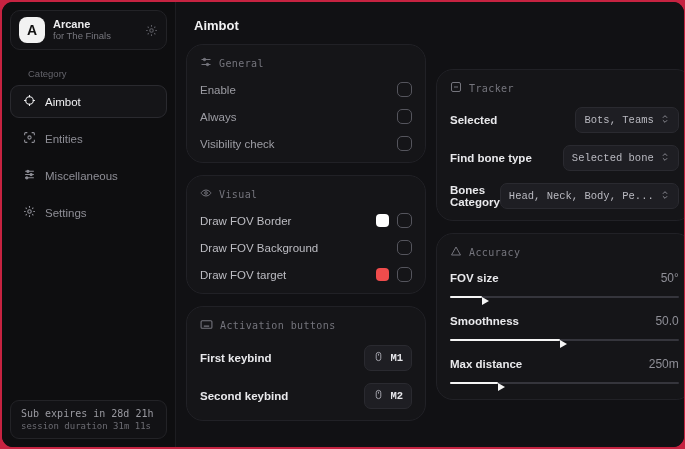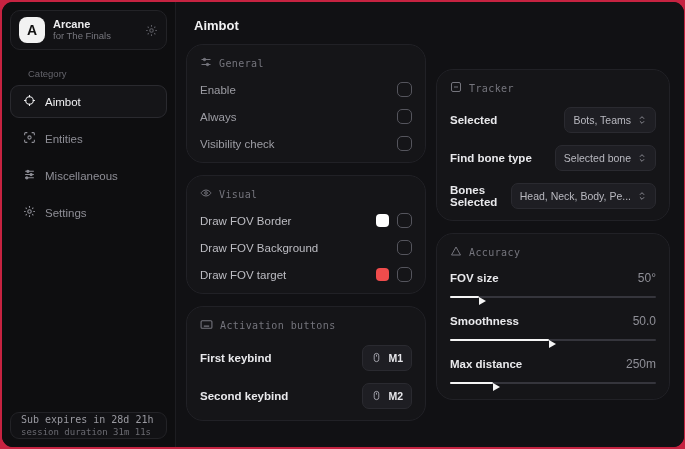--- a/index.html
+++ b/index.html
@@ -24,21 +24,21 @@
   .cat-label { color:#64646b; font-size:9.5px; margin:10px 26px 4px; }
 
   .nav { display:flex; flex-direction:column; }
   .nav-item { display:flex; align-items:center; gap:9px; color:#8e8e96; font-size:11.5px;
     padding:8px 12px; margin:2px 8px; border:1px solid transparent; border-radius:9px; cursor:pointer; }
   .nav-item.active { color:#f0f0f2; background:#151518; border-color:#2a2a2f; }
   .nav-item svg { flex:none; }
 
   .sidebar-spacer { flex:1; }
   .footer-card { margin:8px; border:1px solid #232327; border-radius:9px; background:#121215;
-    padding:1px 10px; font-family:"DejaVu Sans Mono", monospace; }
+    padding:7px 10px; font-family:"DejaVu Sans Mono", monospace; }
   .footer-line1 { color:#9a9aa1; font-size:10px; }
   .footer-line2 { color:#6c6c73; font-size:9px; margin-top:2px; }
 
   
   .main { flex:1; display:flex; flex-direction:column; background:#111114; }
   .main-header { padding:16px 18px 11px; }
   .main-title { color:#f2f2f4; font-size:13px; font-weight:bold; }
   .content { display:flex; gap:10px; padding:0 14px 14px 10px; align-items:flex-start; }
   .col-left { width:240px; min-width:240px; display:flex; flex-direction:column; gap:12px; }
   .col-right { flex:1; display:flex; flex-direction:column; gap:12px;margin-top:25px; }
@@ -52,21 +52,21 @@
   .row-label { font-size:11.5px; color:#9d9da4; }
   .row-label.bright { color:#e9e9ec; font-weight:bold; }
   .row-label.mid { color:#bdbdc3; }
 
   .checkbox { width:15px; height:15px; border:1.5px solid #55555d; border-radius:5px;
     background:transparent; cursor:pointer; }
   .row-controls { display:flex; align-items:center; gap:8px; }
   .swatch { width:13px; height:13px; border-radius:4px; cursor:pointer; }
 
   .pill { display:flex; align-items:center; gap:6px; background:#1e1e23; border:1px solid #2a2a30;
-    border-radius:7px; padding:3px 8px; cursor:pointer; }
+    border-radius:7px; padding:3px 8px; cursor:pointer;font-family:Liberation Mono, monospace; }
   .pill-text { color:#b9b9c0; font-size:10.5px; white-space:nowrap; }
   .key-pill .pill-text { color:#e6e6ea; font-weight:bold; }
   .pill svg { flex:none; }
 
   .acc-value { color:#8f8f97; font-size:12px; }
   .slider { position:relative; height:10px; margin-top:7px; cursor:pointer; }
   .slider-track { position:absolute; left:0; right:0; top:4px; height:2px; background:#35353c; border-radius:2px; }
   .slider-fill { position:absolute; left:0; top:4px; height:2px; background:#f5f5f5; border-radius:2px; }
   .slider-thumb { position:absolute; top:0.5px; right:-7px; width:0; height:0;
     border-top:4.5px solid transparent; border-bottom:4.5px solid transparent; border-left:7px solid #f5f5f5; }
@@ -273,21 +273,21 @@
             <span class="pill">
               <span class="pill-text">Selected bone</span>
               <span>
                 <svg width="10" height="10" viewBox="0 0 24 24" fill="none" stroke="#8b8b93" stroke-width="2.4">
                     <path d="M7 9l5-5 5 5M7 15l5 5 5-5"></path>
                   </svg>
               </span>
             </span>
           </div>
           <div class="row">
-            <span class="row-label bright">Bones Selected</span>
+            <span class="row-label bright">Bones Category</span>
             <span class="pill">
               <span class="pill-text">Head, Neck, Body, Pe...</span>
               <span>
                 <svg width="10" height="10" viewBox="0 0 24 24" fill="none" stroke="#8b8b93" stroke-width="2.4">
                     <path d="M7 9l5-5 5 5M7 15l5 5 5-5"></path>
                   </svg>
               </span>
             </span>
           </div>
         </section>

